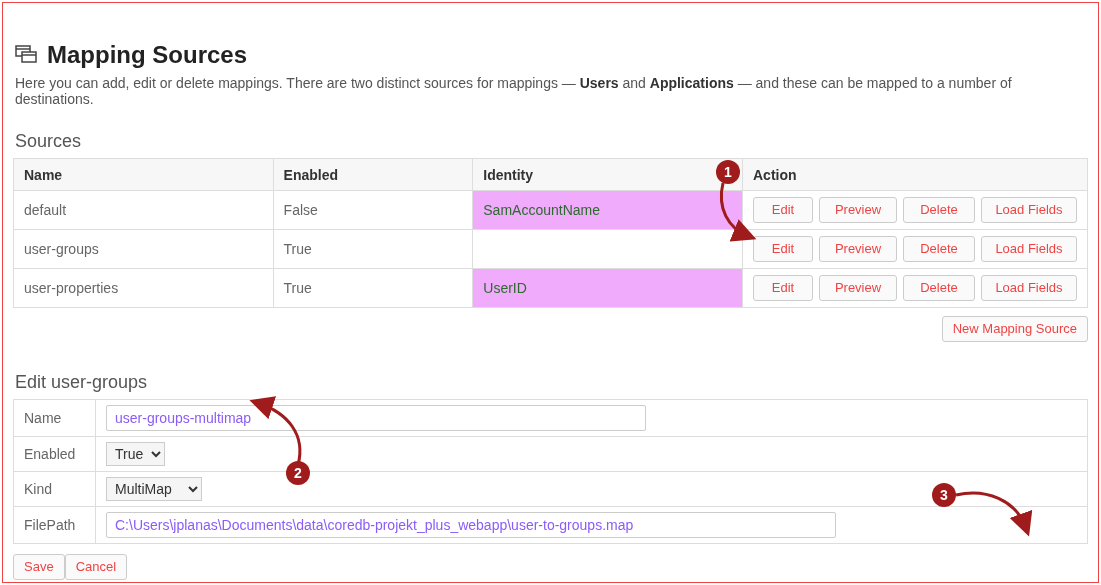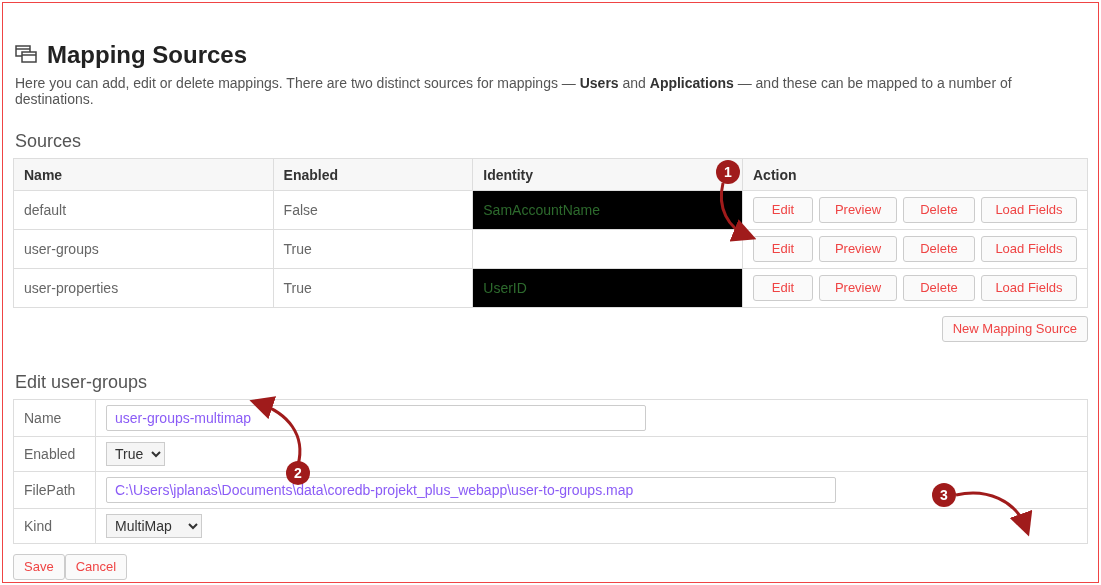--- a/index.html
+++ b/index.html
@@ -57,21 +57,21 @@
     background: #f7f7f7;
     font-weight: 700;
     color: #333;
     height: 32px;
   }
   table.sources td { color: #666; height: 30px; }
   .col-name { width: 260px; }
   .col-enabled { width: 200px; }
   .col-identity { width: 270px; }
   .col-action { width: auto; }
-  td.identity.hl { background: #000000; color: #2d6a2d; }
+  td.identity.hl { background: #f0abfc; color: #2d6a2d; }
   .action-cell {
     display: flex;
     gap: 6px;
     align-items: center;
   }
   button.btn {
     font-family: inherit;
     font-size: 13px;
     background: #fafafa;
     border: 1px solid #ccc;
@@ -241,30 +241,30 @@
       </tr>
       <tr>
         <td class="label">Enabled</td>
         <td>
           <select>
             <option>True</option>
           </select>
         </td>
       </tr>
       <tr>
-        <td class="label">FilePath</td>
-        <td><input type="text" class="inp-path" value="C:\Users\jplanas\Documents\data\coredb-projekt_plus_webapp\user-to-groups.map" style=""></td>
-      </tr>
-      <tr>
         <td class="label">Kind</td>
         <td>
           <select style="width:96px">
             <option>MultiMap</option>
           </select>
         </td>
+      </tr>
+      <tr>
+        <td class="label">FilePath</td>
+        <td><input type="text" class="inp-path" value="C:\Users\jplanas\Documents\data\coredb-projekt_plus_webapp\user-to-groups.map" style=""></td>
       </tr>
     </tbody>
       </table>
     <div class="form-footer">
       <button class="btn">Save</button>
       <button class="btn">Cancel</button>
     </div>
   </div>
 
   <div class="badge" style="left:713px; top:157px;">1</div>

